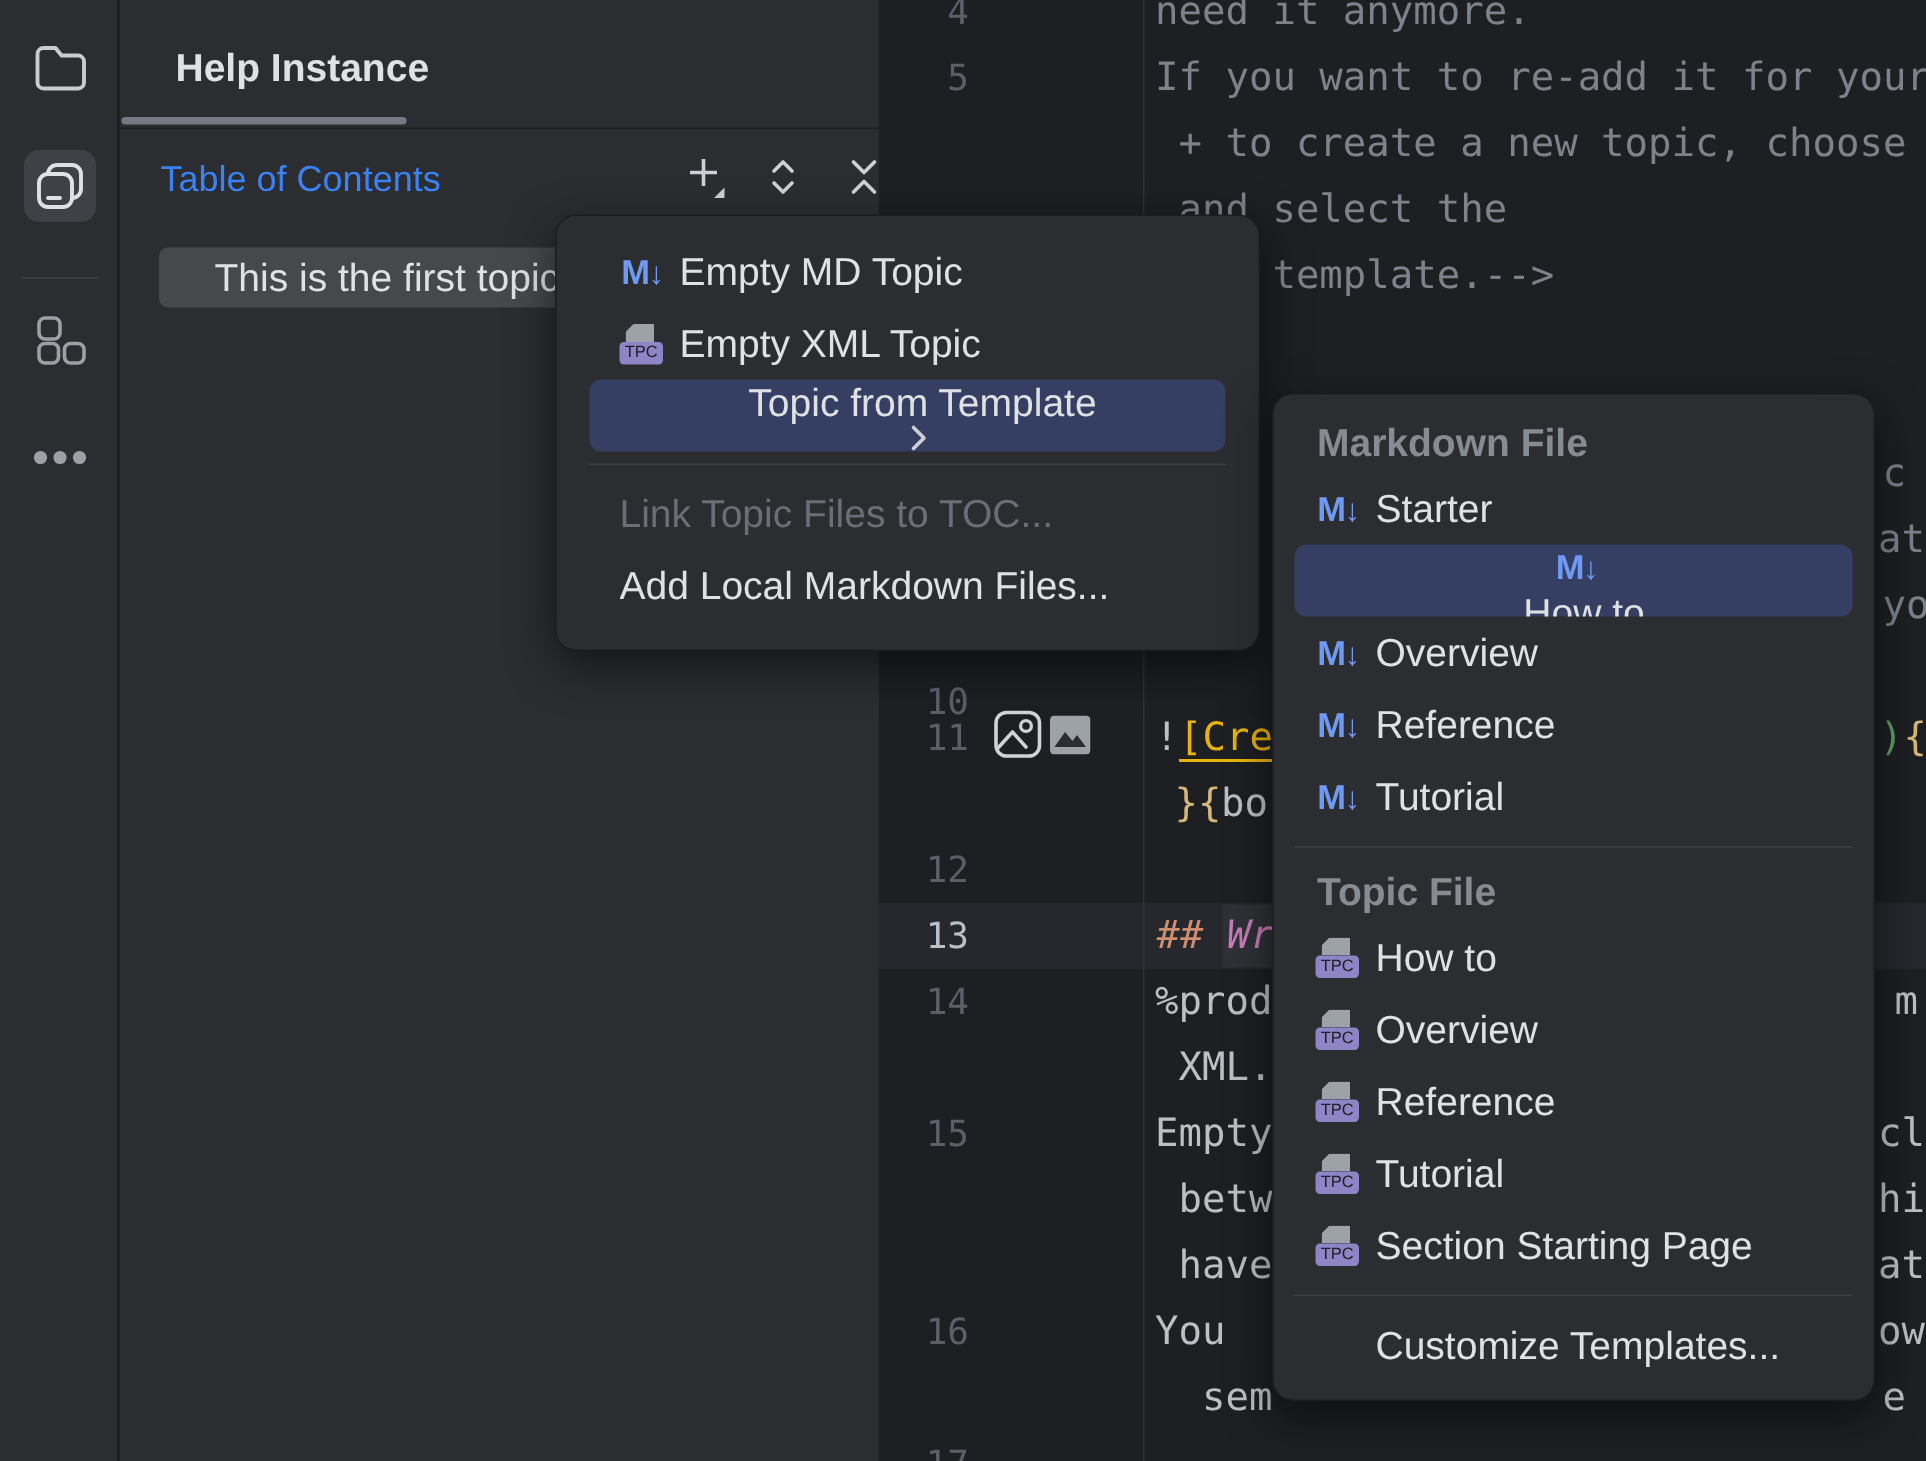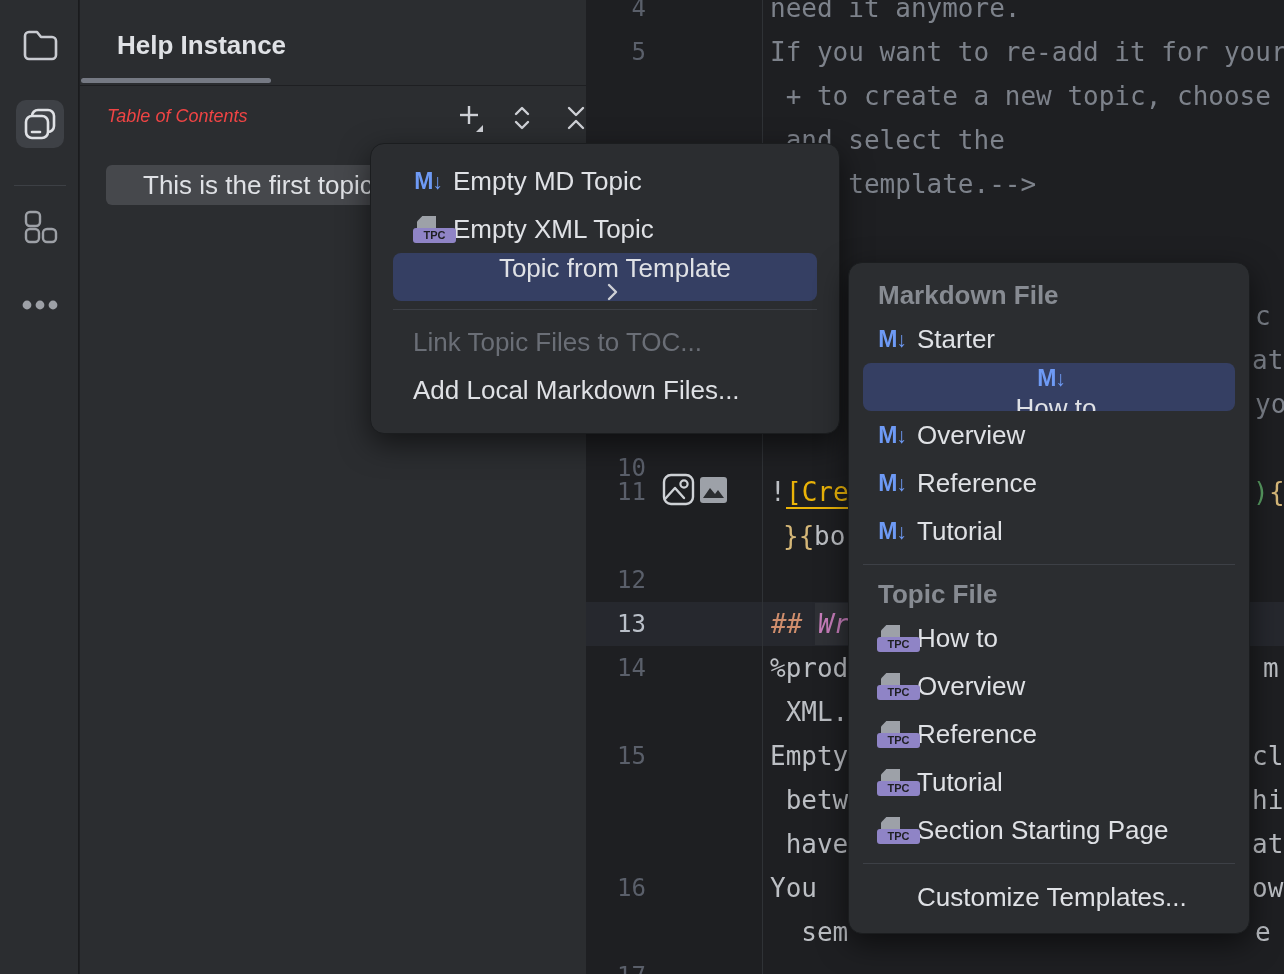--- a/index.html
+++ b/index.html
@@ -11,21 +11,21 @@
   .strip-btn{position:absolute;display:flex;align-items:center;justify-content:center;}
   .strip-sel-bg{position:absolute;left:16px;top:100px;width:48px;height:48px;border-radius:10px;background:#3e4146;}
   .strip-div{position:absolute;left:14px;top:185px;width:52px;height:1px;background:#3d4045;}
 
   
   #panel{position:absolute;left:80px;top:0;width:506px;height:974px;background:#2b2d30;}
   #panel-header{position:absolute;left:0;top:0;width:506px;height:86px;border-bottom:1px solid #1e1f22;box-sizing:border-box;padding-left:22px;}
   #panel-title{position:absolute;left:37px;top:30px;font-size:26px;font-weight:600;color:#dfe1e5;}
   #tab-underline{position:absolute;left:1px;top:78px;width:190px;height:5px;border-radius:3px;background:#757983;}
   #toc-bar{position:absolute;left:0;top:86px;width:506px;height:68px;}
-  #toc-title{position:absolute;left:27px;top:20px;font-size:18px;color:#ef4444;font-style:italic;}
+  #toc-title{position:absolute;left:27px;top:20px;font-size:24px;color:#3b82f6;}
   .tool-ico{position:absolute;top:17px;width:30px;height:30px;display:flex;align-items:center;justify-content:center;}
   #toc-item{position:absolute;left:26px;top:165px;width:454px;height:40px;border-radius:6px;background:#46484c;
             color:#dfe1e5;font-size:26px;line-height:40px;padding-left:37px;box-sizing:border-box;white-space:nowrap;overflow:hidden;z-index:2;}
 
   
   #editor{position:absolute;left:586px;top:0;width:698px;height:974px;background:#1e1f22;overflow:hidden;z-index:1;}
   #cur-line-band{position:absolute;left:0;top:602px;width:698px;height:44px;background:#26282e;}
   #heading-bg{position:absolute;left:229px;top:603px;width:34px;height:42px;background:#2f3136;}
   #gutter-border{position:absolute;left:176px;top:0;width:1px;height:974px;background:#2f3236;}
   .gut-num{position:absolute;left:0;width:60px;text-align:right;font-family:"DejaVu Sans Mono",monospace;
@@ -56,22 +56,22 @@
   .menu-sep{height:1px;background:#3d4046;margin:8px 22px;}
   #submenu .menu-sep{margin:9px 14px;}
   .menu-header{height:40px;display:flex;align-items:center;padding-left:29px;font-size:26px;font-weight:600;color:#878b92;}
 
   
   .md-icon{font-weight:700;font-size:23px;color:#6e9af5;letter-spacing:-1px;}
   .md-icon .md-arr{font-weight:600;font-size:21px;}
   .tpc-icon{position:relative;width:30px;height:30px;}
   .tpc-page{position:absolute;left:4px;top:2px;width:19px;height:12px;background:#9da1a8;
             clip-path:polygon(28% 0,100% 0,100% 100%,0 100%,0 45%);}
-  .tpc-badge{position:absolute;left:0;bottom:1px;width:43px;height:15px;background:#8f84c6;border-radius:3px;
-             color:#1e1f22;font-size:11px;font-weight:700;line-height:15px;text-align:center;}
+  .tpc-badge{position:absolute;left:0;bottom:1px;width:29px;height:15px;background:#8f84c6;border-radius:3px;
+             color:#1e1f22;font-size:11px;font-weight:400;line-height:15px;text-align:center;}
 </style>
 </head>
 <body>
 
 <div id="app">
 
   <div id="editor">
     <div id="cur-line-band"></div>
     <div id="heading-bg"></div>
     <div id="gutter-border"></div>

